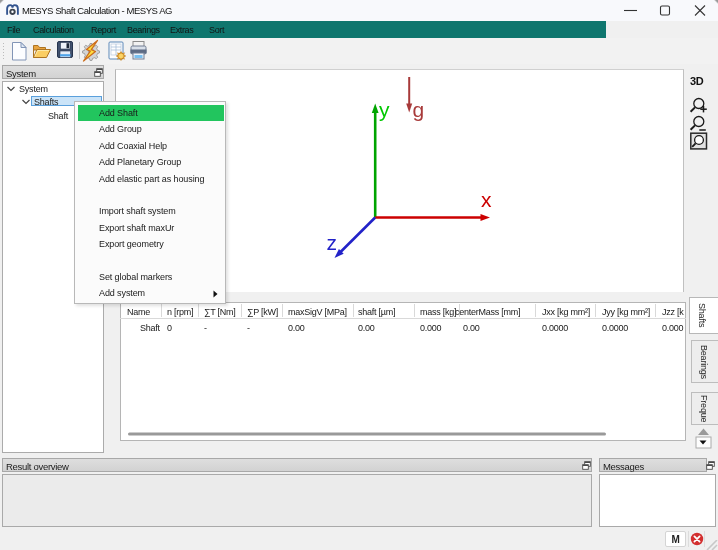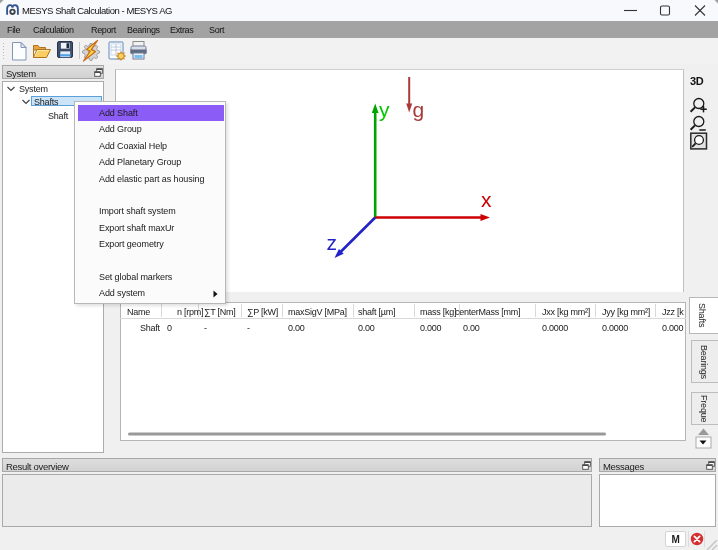--- a/index.html
+++ b/index.html
@@ -6,21 +6,21 @@
   html,body { width:718px; height:550px; overflow:hidden; }
   body { font-family:"Liberation Sans", sans-serif; font-size:9px; color:#1a1a1a;
          background:#f0f0f0; position:relative; letter-spacing:-0.2px; }
   .abs { position:absolute; }
 
   
   #titlebar { position:absolute; left:0; top:0; width:718px; height:21px; background:#f8f9fc; }
   #titletext { position:absolute; left:22px; top:5px; font-size:9.5px; letter-spacing:-0.45px; color:#111; }
 
   
-  #menubar { position:absolute; left:0; top:21px; width:718px; height:17px; background:#a3a3a3; }
+  #menubar { position:absolute; left:0; top:21px; width:606px; height:17px; background:#0f766e; }
   .menuitem { position:absolute; top:4px; font-size:9px; letter-spacing:-0.35px; color:#141414; }
 
   
   #toolbar { position:absolute; left:0; top:38px; width:718px; height:26px; background:#f2f2f2; }
 
   
   .paneltitle { position:absolute; background:linear-gradient(#dedede,#d2d2d2); border:1px solid #a8a8a8; }
   .paneltitle .t { position:absolute; left:3px; top:2px; font-size:9.5px; letter-spacing:-0.3px; color:#202020; }
 
   
@@ -29,29 +29,29 @@
 
   
   #view3d { position:absolute; left:115px; top:69px; width:569px; height:223px; background:#fff; border-left:1px solid #b5b5b5; border-top:1px solid #d0d0d0; border-right:1px solid #c0c0c0; }
 
   
   #tablebox { position:absolute; left:120px; top:302px; width:566px; height:139px; background:#fff; border:1px solid #b5b5b5; font-size:9px; }
 
   
   #rotitle { left:2px; top:458px; width:590px; height:14px; }
   #robox { position:absolute; left:2px; top:474px; width:590px; height:53px; background:#ebebeb; border:1px solid #a9a9a9; }
-  #msgtitle { left:599px; top:458px; width:117px; height:14px; }
+  #msgtitle { left:599px; top:458px; width:108px; height:14px; }
   #msgbox { position:absolute; left:599px; top:474px; width:117px; height:53px; background:#ffffff; border:1px solid #a9a9a9; }
 
   
   #ctxmenu { position:absolute; left:74px; top:101px; width:152px; height:203px; background:#fbfbfb;
              border:1px solid #b8b8b8; box-shadow:2px 2px 3px rgba(0,0,0,0.12); z-index:50; }
   .mi { position:absolute; left:3px; width:146px; height:16px; line-height:16px; padding-left:21px;
         font-size:9px; letter-spacing:-0.1px; color:#191919; }
-  .mi.sel { background:#8b5cf6; }
+  .mi.sel { background:#22c55e; }
   .titem { position:absolute; font-size:9px; letter-spacing:-0.2px; color:#1b1b1b; }
 
   
   .dockic { position:absolute; top:2px; width:9px; height:9px; }
 </style>
 </head>
 <body>
 
 <div id="titlebar">
   <svg class="abs" style="left:6px;top:4px" width="13" height="13" viewBox="0 0 14 14">
@@ -207,21 +207,21 @@
     <line x1="415.5" y1="2" x2="415.5" y2="15"></line>
     <line x1="475.5" y1="2" x2="475.5" y2="15"></line>
     <line x1="535.5" y1="2" x2="535.5" y2="15"></line>
   </g>
   <line x1="0" y1="16.5" x2="566" y2="16.5" stroke="#d9d9d9"></line>
 
   <rect x="8" y="130.5" width="478" height="3" rx="1.5" fill="#999"></rect>
 </svg>
 <div class="abs" style="left:120px;top:302px;width:566px;z-index:3;font-size:9px;letter-spacing:-0.25px">
   <div class="abs" style="left:7px;top:5px">Name</div>
-  <div class="abs" style="left:57px;top:5px">n [rpm]</div>
+  <div class="abs" style="left:47px;top:5px">n [rpm]</div>
   <div class="abs" style="left:84px;top:5px">∑T [Nm]</div>
   <div class="abs" style="left:127px;top:5px">∑P [kW]</div>
   <div class="abs" style="left:168px;top:5px">maxSigV [MPa]</div>
   <div class="abs" style="left:238px;top:5px">shaft [µm]</div>
   <div class="abs" style="left:300px;top:5px">mass [kg]</div>
   <div class="abs" style="left:335px;top:5px">centerMass [mm]</div>
   <div class="abs" style="left:422px;top:5px">Jxx [kg mm²]</div>
   <div class="abs" style="left:482px;top:5px">Jyy [kg mm²]</div>
   <div class="abs" style="left:542px;top:5px">Jzz [k</div>
   <div class="abs" style="left:20px;top:21px">Shaft</div>

